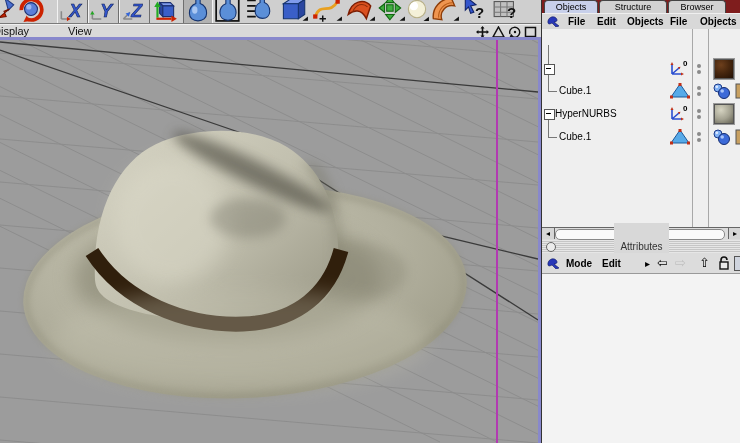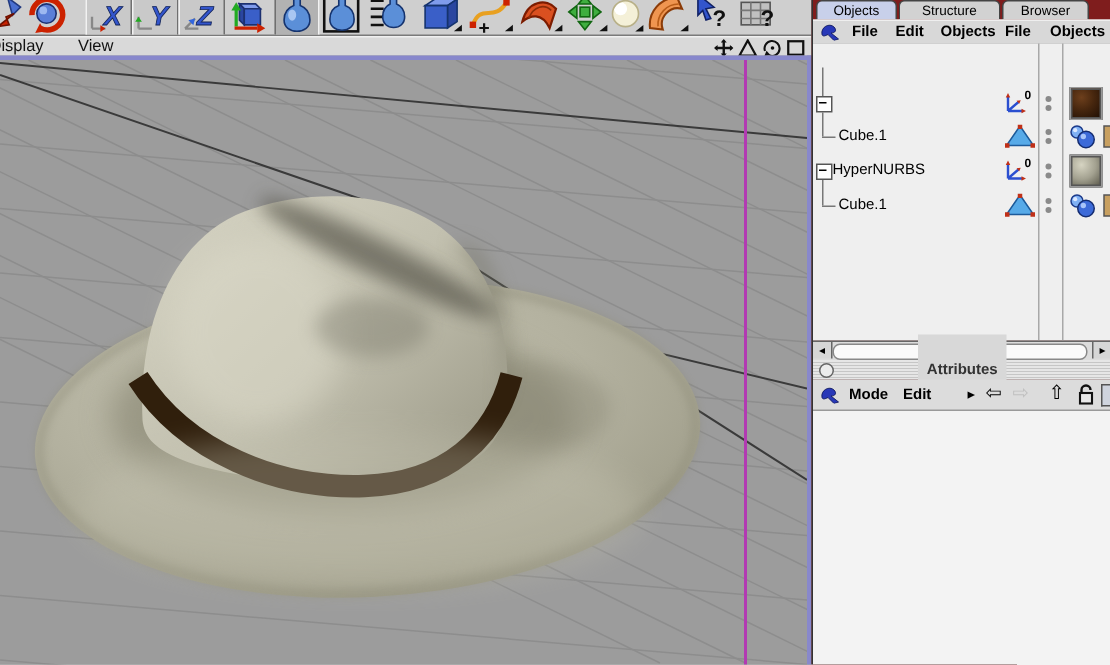--- a/index.html
+++ b/index.html
@@ -65,21 +65,21 @@
   .sb-arrow{position:absolute;top:0;width:12px;height:11px;background:#d6d6d6;border:0 solid #666;
     font-size:8px;line-height:11px;text-align:center;color:#000;}
   #sb-left{left:0;border-right-width:1px;}
   #sb-right{right:0;border-left-width:1px;}
   #sb-thumb{position:absolute;left:13px;top:1px;width:168px;height:9px;background:#fafafa;
     border:1px solid #888;border-radius:5px;}
   
   #attr-title{position:absolute;left:0;top:240px;width:100%;height:13px;
     background:repeating-linear-gradient(180deg,#e6e6e6 0 1px,#c6c6c6 1px 2px);
     border-bottom:1px solid #8a8a8a;text-align:center;font-size:10px;color:#333;line-height:13px;}
-  #attr-title .ttl{background:#d8d8d8;padding:18px 6px;font-weight:bold;}
+  #attr-title .ttl{background:#d8d8d8;padding:18px 6px;}
   #attr-collapse{position:absolute;left:4px;top:2px;width:8px;height:8px;border-radius:50%;
     border:1px solid #666;background:#ececec;}
   #attr-menu{position:absolute;left:0;top:253px;width:100%;height:20px;background:#dcdcdc;
     border-bottom:1px solid #999;font-size:10px;font-weight:bold;color:#000;overflow:hidden;}
   #attr-menu .menu-item{top:4px;}
   .nav-glyph{position:absolute;top:2px;font-size:13px;font-weight:normal;color:#000;
     font-family:"DejaVu Sans",sans-serif;}
   .nav-glyph.disabled{color:#c0c0c0;}
   #attr-empty{position:absolute;left:0;top:274px;width:100%;height:169px;background:#f3f3f3;}
   .lock-icon{position:absolute;top:3px;width:12px;height:14px;}
@@ -215,21 +215,21 @@
     <svg viewBox="0 0 28 26">
         <rect x="2" y="7" width="18" height="14" fill="#c0c0c0" stroke="#555"></rect>
         <path d="M2,12 h18 M2,17 h18 M8,7 v14 M14,7 v14" stroke="#777"></path>
         <text x="14" y="22" font-size="14" font-weight="bold" fill="#111">?</text>
       </svg>
   </div>
 </div>
 
 <div id="vp-menubar">
   <span class="vp-menu-item" style="left:-7px">Display</span>
-  <span class="vp-menu-item" style="left:52px">View</span>
+  <span class="vp-menu-item" style="left:68px">View</span>
   <div id="vp-controls">
     <span class="vc">
       <svg viewBox="0 0 13 12">
           <path d="M6.5,1 v10 M1,6 h11" stroke="#111" stroke-width="1.6"></path>
           <path d="M6.5,0 l-2,2.4 h4 z M6.5,12 l-2,-2.4 h4 z M0,6 l2.4,-2 v4 z M13,6 l-2.4,-2 v4 z" fill="#111"></path>
         </svg>
     </span>
     <span class="vc">
       <svg viewBox="0 0 13 12">
           <polygon points="6.5,1 12,11 1,11" fill="none" stroke="#111" stroke-width="1.5"></polygon>

